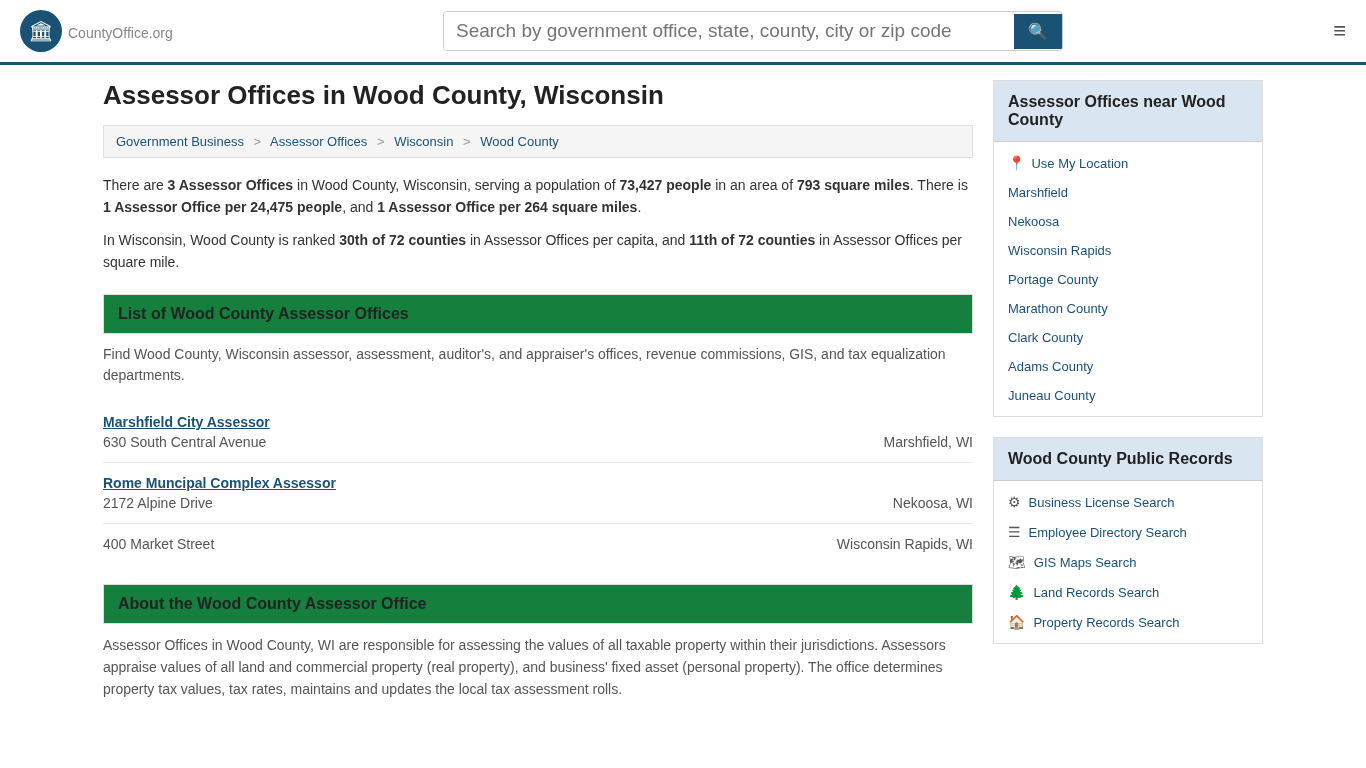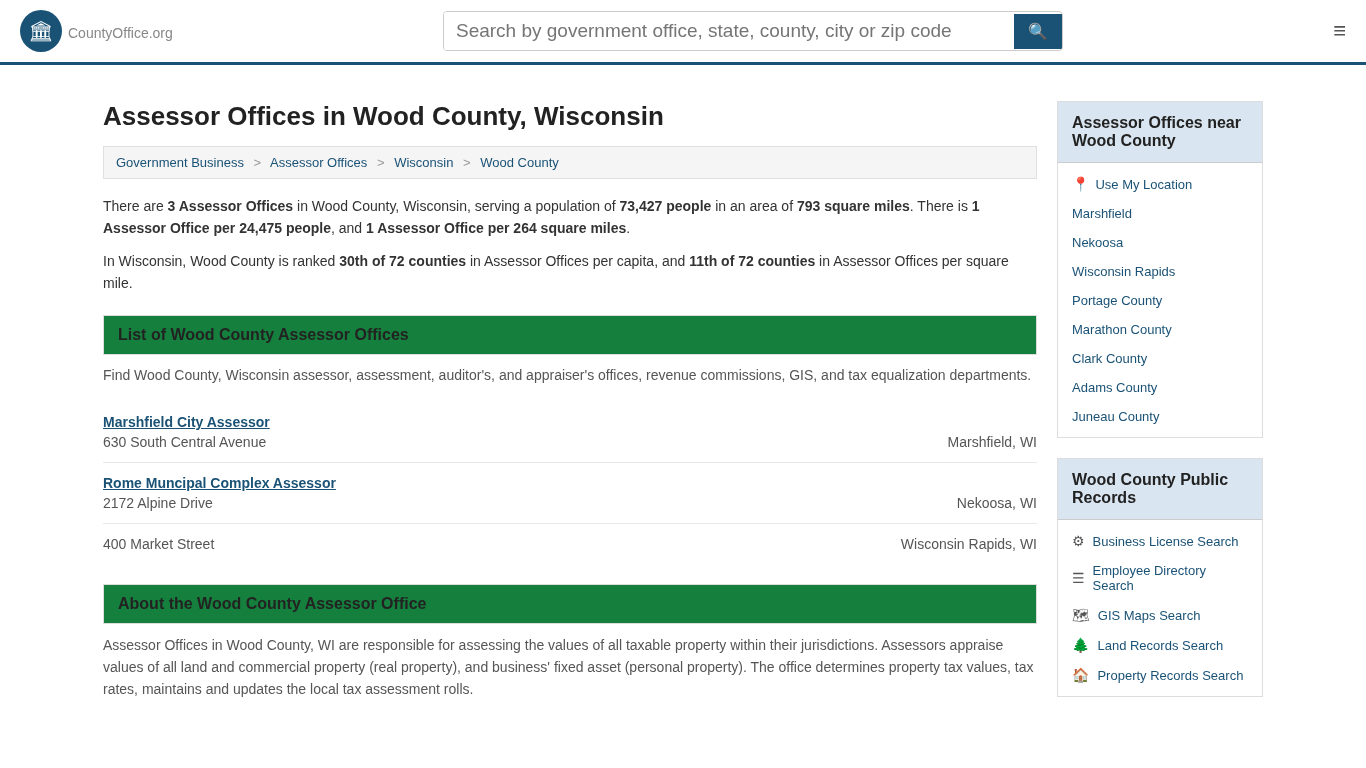--- a/index.html
+++ b/index.html
@@ -64,22 +64,22 @@
     }
     .menu-icon {
       font-size: 22px;
       cursor: pointer;
       color: #555;
     }
 
     
     .page-wrap {
       max-width: 1200px;
-      margin: 0 auto;
-      padding: 36px 20px;
+      margin: 11px auto;
+      padding: 4px 20px;
       display: flex;
       gap: 20px;
     }
 
     
     .main-content {
       flex: 1;
     }
     .page-title {
       font-size: 26px;
@@ -147,21 +147,21 @@
 
     .about-section { margin-top: 10px; }
     .about-text {
       font-size: 14px;
       color: #555;
       line-height: 1.6;
     }
 
     
     .sidebar {
-      width: 206px;
+      width: 270px;
       flex-shrink: 0;
     }
     .sidebar-box {
       border: 1px solid #ddd;
       margin-bottom: 20px;
     }
     .sidebar-box-header {
       background: #d9e5f0;
       padding: 12px 14px;
       font-size: 16px;

